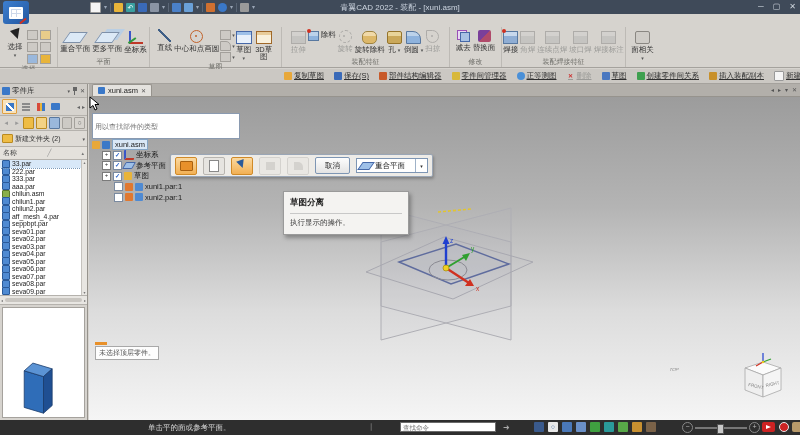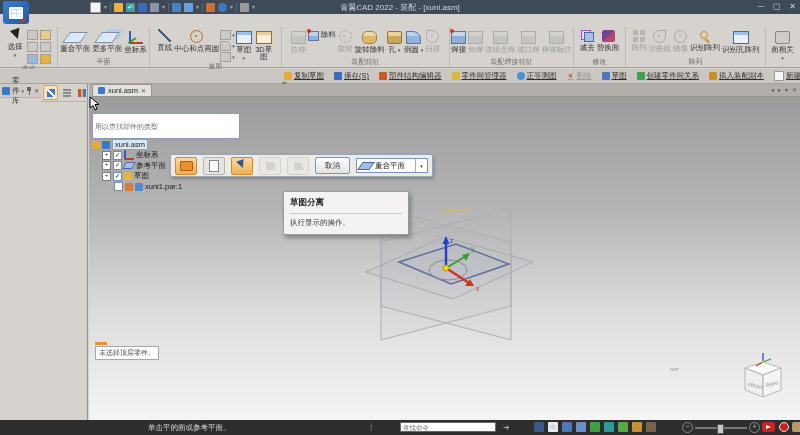--- a/index.html
+++ b/index.html
@@ -66,21 +66,21 @@
   .ic-weld:after{content:"";position:absolute;left:-2px;top:-3px;width:4px;height:4px;background:#d03020;border-radius:50%;}
   .mini{width:9px;height:8px;background:#cdcac5;border:1px solid #a3a09b;}
   
   .quickbar{position:absolute;left:0;top:69px;right:0;height:15px;background:#cbc8c3;border-bottom:1px solid #a5a29d;
             display:flex;align-items:center;font-size:7.5px;color:#2f2f2f;box-sizing:border-box;}
   .qbi{display:flex;align-items:center;gap:2px;margin-right:10px;white-space:nowrap;text-decoration:underline;}
   .qbi .dot{width:8px;height:8px;border-radius:1px;font-size:6px;line-height:8px;text-align:center;color:#fff;}
   .qbi.dis{color:#9b9b98;}
   
   .sidebar{position:absolute;left:0;top:84px;width:88px;bottom:15px;background:#d6d3ce;border-right:1px solid #96938d;
-           display:flex;flex-direction:row;box-sizing:border-box;font-size:7px;color:#333;}
+           display:flex;flex-direction:column;box-sizing:border-box;font-size:7px;color:#333;}
   .sb-head{height:13px;display:flex;align-items:center;gap:2px;padding:0 2px;background:#cfccc7;border-bottom:1px solid #b5b2ad;}
   .sb-head .cube{width:8px;height:8px;background:#3a78c8;border-radius:1px;}
   .sb-head .ttl{flex:1;font-size:7.5px;}
   .pin{width:6px;height:8px;position:relative;}
   .pin:before{content:"";position:absolute;left:1px;top:0;width:4px;height:4px;background:#666;}
   .pin:after{content:"";position:absolute;left:2.5px;top:4px;width:1px;height:4px;background:#666;}
   .sb-tabs{height:17px;display:flex;align-items:center;gap:2px;padding:0 2px;border-bottom:1px solid #b5b2ad;}
   .sbt{width:13px;height:13px;border-radius:1px;display:flex;align-items:center;justify-content:center;font-size:8px;}
   .sbt.active{border:1px solid #e0a040;background:#f6e2bd;}
   .sb-tools{height:14px;display:flex;align-items:center;gap:2px;padding:0 2px;border-bottom:1px solid #b5b2ad;}
@@ -304,20 +304,34 @@
           <span class="cap"><span>倒圆</span> <span class="car">▾</span></span>
         </div>
         <div class="rbtn dis">
           <span class="ic ic-cir" style="border-radius:0 50% 50% 50%;"></span>
           <span class="cap">扫掠</span>
         </div>
       </div>
       <div class="glabel">装配特征</div>
     </div>
 
+    <div class="rgroup" style="width:52px;">
+      <div class="rbtns">
+        <div class="rbtn">
+          <span class="ic ic-sub"></span>
+          <span class="cap">减去</span>
+        </div>
+        <div class="rbtn">
+          <span class="ic ic-rep"></span>
+          <span class="cap">替换面</span>
+        </div>
+      </div>
+      <div class="glabel">修改</div>
+    </div>
+
     <div class="rgroup" style="width:124px;">
       <div class="rbtns">
         <div class="rbtn">
           <span class="ic ic-weld"></span>
           <span class="cap">焊接</span>
         </div>
         <div class="rbtn dis">
           <span class="ic ic-cube"></span>
           <span class="cap">角焊</span>
         </div>
@@ -330,59 +344,20 @@
           <span class="cap">坡口焊</span>
         </div>
         <div class="rbtn dis">
           <span class="ic ic-cube"></span>
           <span class="cap">焊接标注</span>
         </div>
       </div>
       <div class="glabel">装配焊接特征</div>
     </div>
 
-    <div class="rgroup" style="width:52px;">
-      <div class="rbtns">
-        <div class="rbtn">
-          <span class="ic ic-sub"></span>
-          <span class="cap">减去</span>
-        </div>
-        <div class="rbtn">
-          <span class="ic ic-rep"></span>
-          <span class="cap">替换面</span>
-        </div>
-      </div>
-      <div class="glabel">修改</div>
-    </div>
-
-    <div class="rgroup" style="width:140px;">
-      <div class="rbtns">
-        <div class="rbtn dis">
-          <span class="ic ic-pat"></span>
-          <span class="cap">阵列</span>
-        </div>
-        <div class="rbtn dis">
-          <span class="ic ic-cir" style="border-color:#667;border-radius:50% 0 50% 50%;"></span>
-          <span class="cap">沿曲线</span>
-        </div>
-        <div class="rbtn dis">
-          <span class="ic ic-cir" style="border-color:#667;"></span>
-          <span class="cap">镜像</span>
-        </div>
-        <div class="rbtn">
-          <span class="ic ic-mag"></span>
-          <span class="cap">识别阵列</span>
-        </div>
-        <div class="rbtn">
-          <span class="ic ic-tbl"></span>
-          <span class="cap">识别孔阵列</span>
-        </div>
-      </div>
-      <div class="glabel">阵列</div>
-    </div>
 
     <div class="rgroup" style="width:33px;border-right:none;text-align:right;">
       <div class="rbtns">
         <div class="rbtn">
           <span class="ic ic-face"></span>
           <span class="cap">面相关</span>
           <span class="car">▾</span>
         </div>
       </div>
       <div class="glabel"></div>
@@ -644,20 +619,26 @@
           <span class="exp">+</span>
           <span class="chk">✓</span>
           <span class="pf-ic" style="background:#e8b43a;"></span>
           <span>草图</span>
         </div>
         <div class="pf-row ind2">
           <span class="chk"></span>
           <span class="pf-ic" style="background:#e07830;"></span>
           <span class="pf-ic" style="background:#4f8ad2;"></span>
           <span>xuni1.par:1</span>
+        </div>
+        <div class="pf-row ind2">
+          <span class="chk"></span>
+          <span class="pf-ic" style="background:#e07830;"></span>
+          <span class="pf-ic" style="background:#4f8ad2;"></span>
+          <span>xuni2.par:1</span>
         </div>
       </div>
 
       <div class="cmdbar">
         <span class="cbtn on">
             <span style="width:11px;height:8px;background:#e8902a;border:1px solid #a86010;border-radius:1px;"></span>
           </span>
         <span class="cbtn">
             <span style="width:8px;height:10px;background:#fff;border:1px solid #888;"></span>
           </span>

